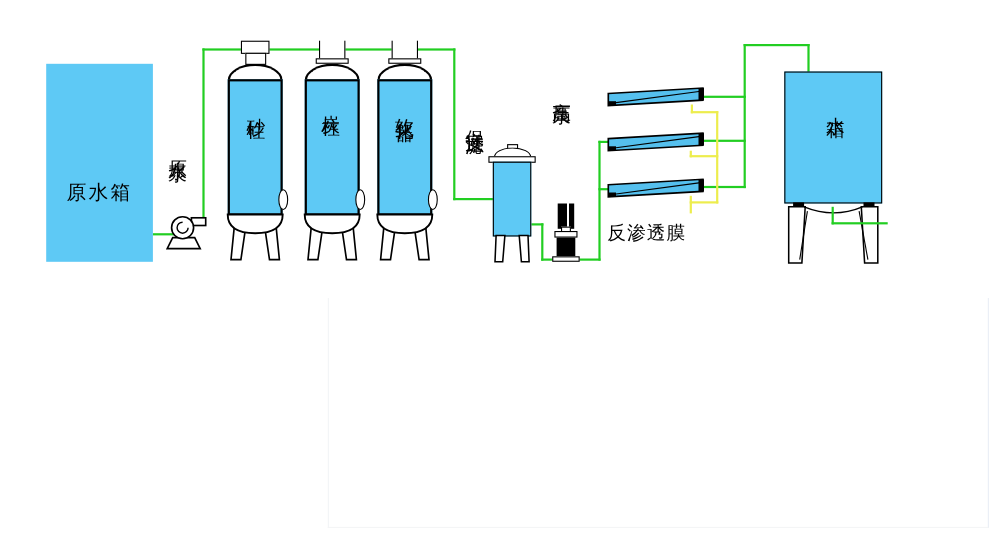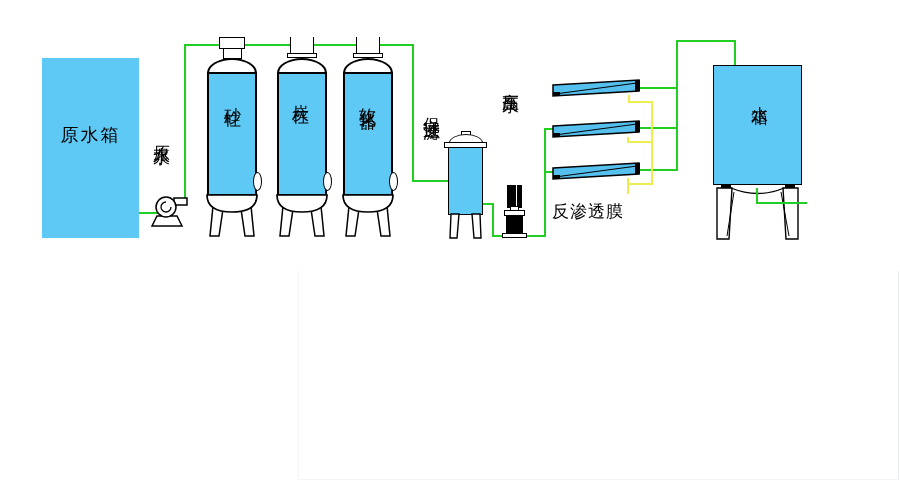--- a/index.html
+++ b/index.html
@@ -27,21 +27,21 @@
         border-radius:50% 50% 0 0 / 100% 100% 0 0;}
   .halfellipse{background:#fff;border:2px solid var(--c-ink,#000);border-bottom:none;
         border-radius:50% 50% 0 0 / 100% 100% 0 0;}
   .port{background:#fff;border:1.5px solid var(--c-ink,#000);border-radius:50%;}
   
   .lbl{font-size:17px;line-height:20px;letter-spacing:1px;white-space:nowrap;z-index:4;}
   .vlbl{writing-mode:vertical-rl;text-orientation:upright;font-size:17px;
         line-height:18px;letter-spacing:2px;z-index:4;}
   .inlbl{writing-mode:vertical-rl;text-orientation:upright;font-size:17px;
          letter-spacing:3px;z-index:4;}
-  .rawlbl{font-size:18px;letter-spacing:2px;text-align:center;z-index:4;}
+  .rawlbl{font-size:18px;letter-spacing:2px;text-align:center;z-index:4;margin-top:40px;}
   
   .faint{border-left:1px solid #f2f4f6;border-right:1px solid #e9eef5;
          border-bottom:1px solid #f4f5f6;z-index:0;}
   svg{display:block;overflow:visible;}
 </style>
 </head>
 <body>
 
 <div class="abs faint" style="left:298px;top:271px;width:601px;height:209px;"></div>
 

